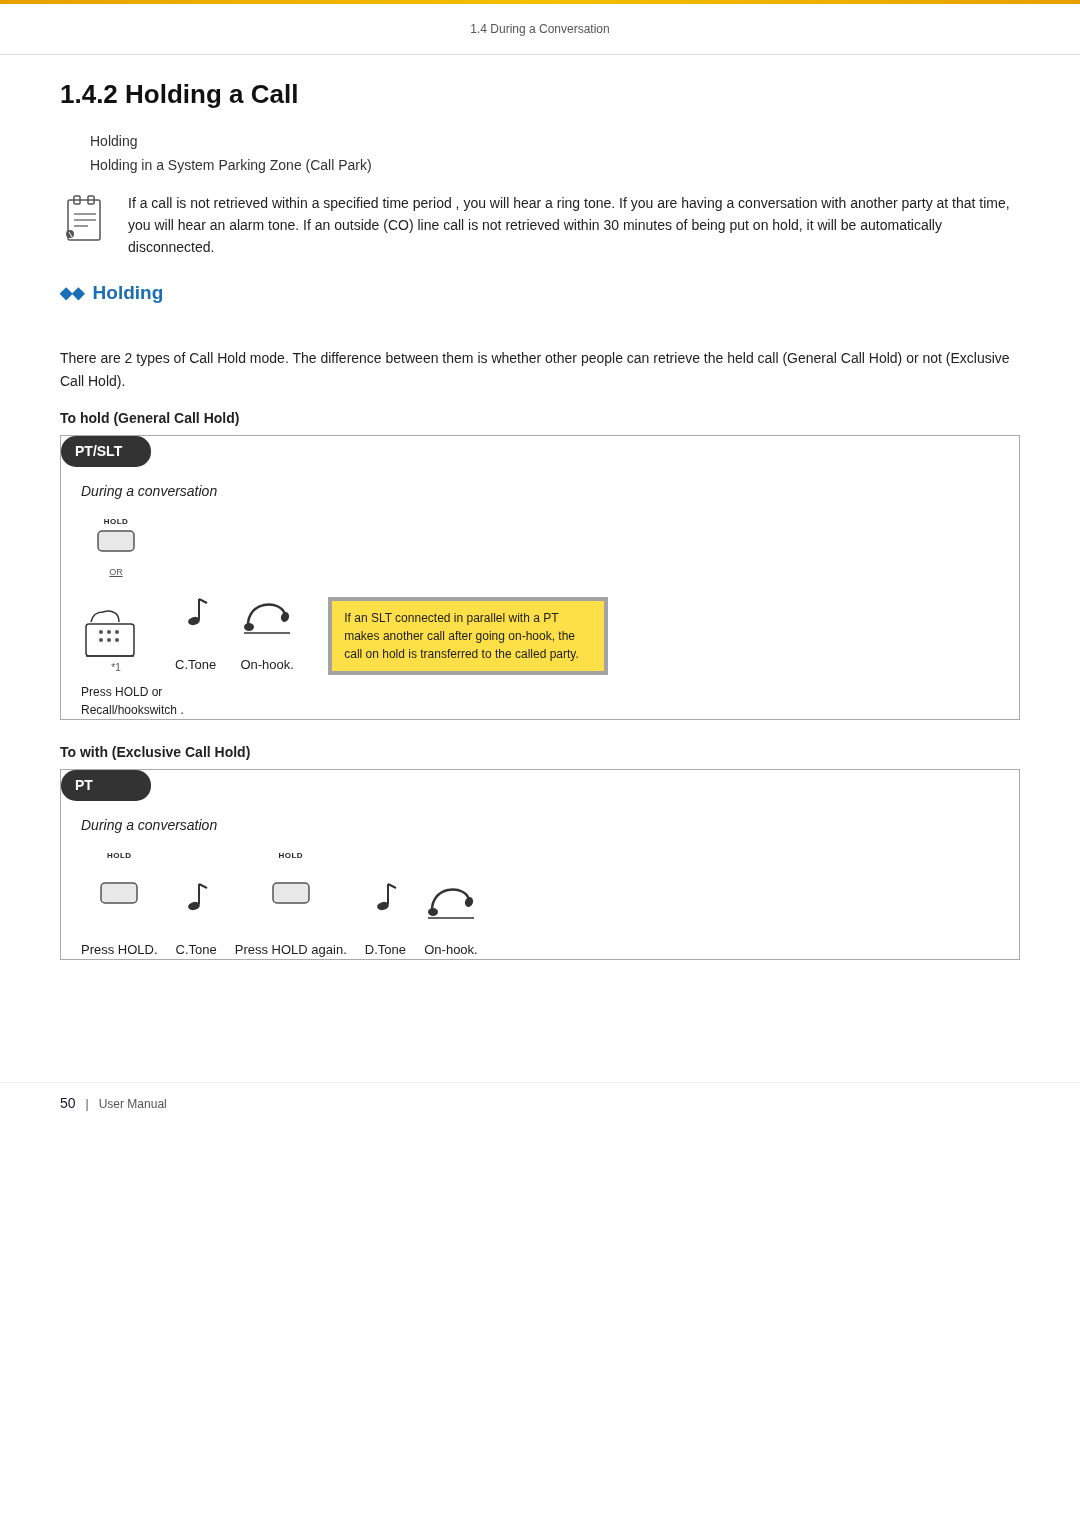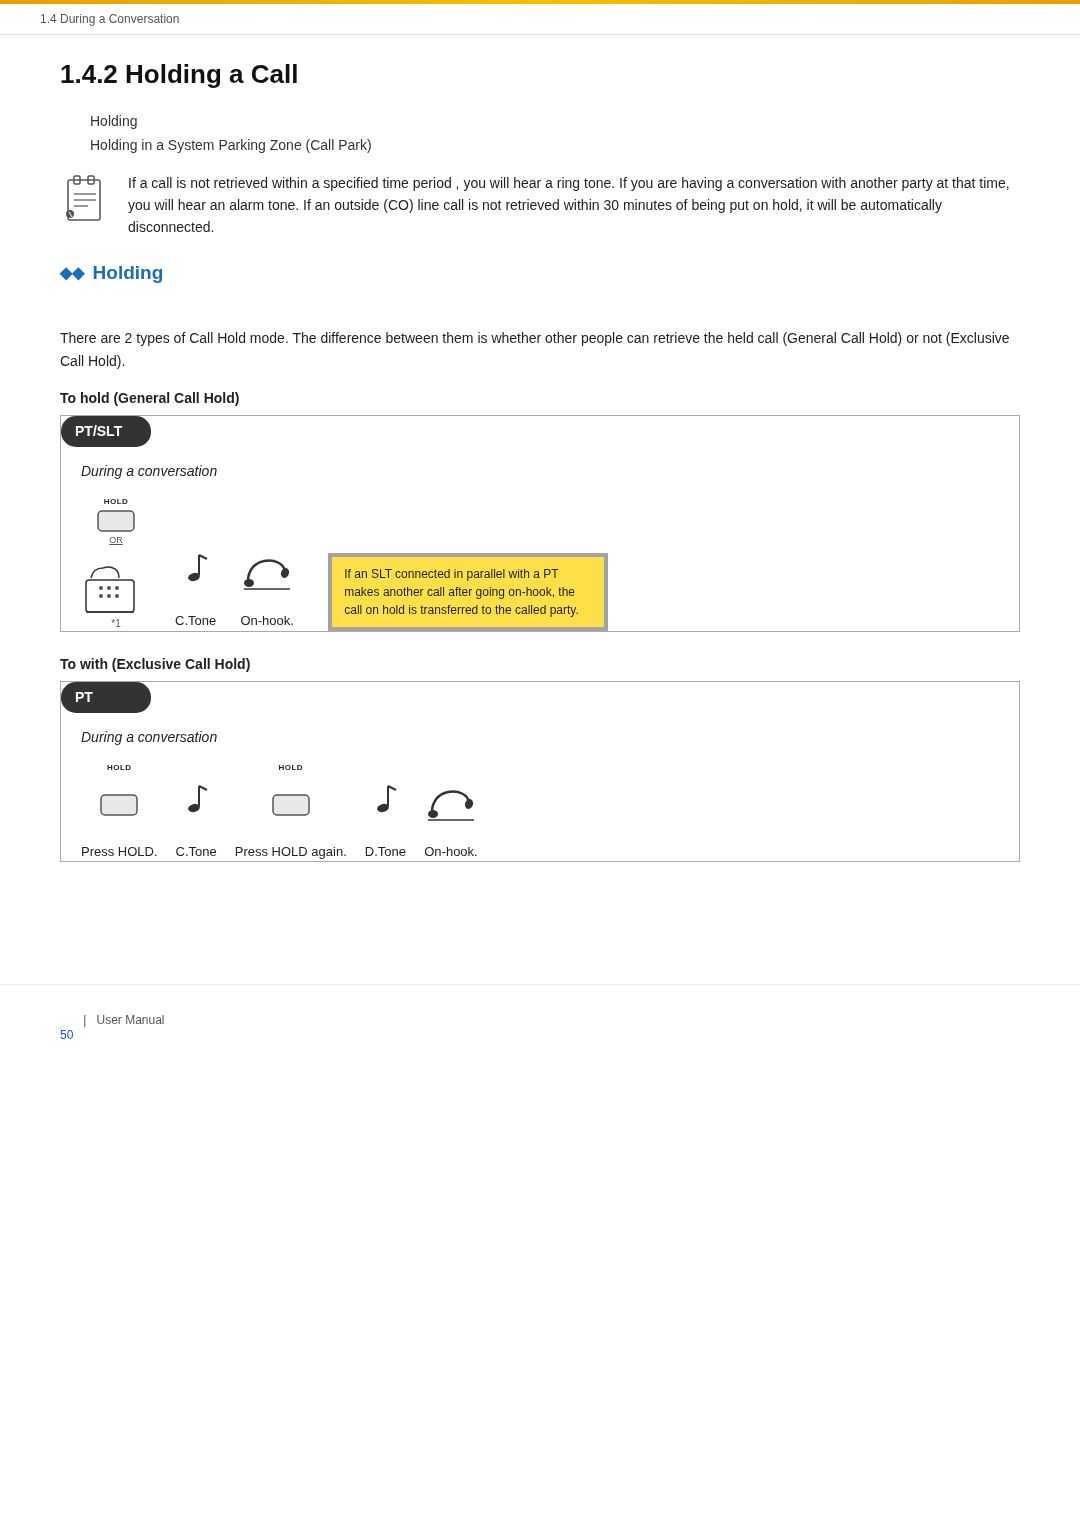--- a/index.html
+++ b/index.html
@@ -13,24 +13,25 @@
       line-height: 1.5;
     }
 
     .top-rule {
       height: 4px;
       background: linear-gradient(to right, #e8a000, #f5c000, #e8a000);
       margin-bottom: 0;
     }
 
     .breadcrumb-bar {
-      padding: 6px 40px;
+      padding: 16px 40px;
       font-size: 12px;
       color: #555;
       border-bottom: 1px solid #ddd;
+      text-align: center;
     }
 
     .main-content {
       padding: 20px 60px 60px 60px;
     }
 
     h1.page-title {
       font-size: 26px;
       font-weight: bold;
       margin-bottom: 16px;
@@ -173,36 +174,35 @@
       align-items: center;
       gap: 10px;
       padding: 10px 60px;
       font-size: 12px;
       color: #555;
       margin-top: 40px;
       border-top: 1px solid #eee;
     }
 
     .page-num {
-      font-size: 12px;
-      color: #1d4ed8;
-      margin-top: 31px;
+      font-size: 14px;
+      color: #0f172a;
     }
 
     .steps-exclusive {
       display: flex;
       align-items: flex-end;
       gap: 18px;
     }
 
     .step-press-label {
       font-size: 13px;
       color: #222;
       text-align: center;
-      margin-top: 6px;
+      margin-top: 16px;
     }
   </style>
 </head>
 <body>
 
 <div class="top-rule"></div>
 
 <div class="breadcrumb-bar">1.4 During a Conversation</div>
 
 <div class="main-content">
@@ -248,21 +248,21 @@
       <div class="steps-row-general">
 
         <div class="pt-phone-group">
 
           <div style="font-size:8px;font-weight:bold;letter-spacing:0.5px;margin-bottom:2px;">HOLD</div>
 
           <svg width="38" height="22" viewBox="0 0 38 22">
             <rect x="1" y="1" width="36" height="20" rx="4" fill="#e8e8e8" stroke="#555" stroke-width="1.5"></rect>
           </svg>
 
-          <div style="font-size:9px;color:#555;margin:2px 0;text-decoration:underline;">OR</div>
+          <div style="font-size:9px;color:#555;margin:14px 0;text-decoration:underline;">OR</div>
 
           <svg width="70" height="70" viewBox="0 0 70 70">
 
             <rect x="5" y="30" width="48" height="32" rx="3" fill="none" stroke="#333" stroke-width="1.5"></rect>
 
             <path d="M10 28 Q12 18 22 18 Q28 16 32 18 Q38 20 38 28" fill="none" stroke="#333" stroke-width="1.5"></path>
 
             <circle cx="20" cy="38" r="2" fill="#555"></circle>
             <circle cx="28" cy="38" r="2" fill="#555"></circle>
             <circle cx="36" cy="38" r="2" fill="#555"></circle>
@@ -293,20 +293,23 @@
             <ellipse cx="45" cy="22" rx="4" ry="5" fill="#333" transform="rotate(20 45 22)"></ellipse>
 
             <line x1="4" y1="38" x2="50" y2="38" stroke="#333" stroke-width="1.5"></line>
           </svg>
           <span class="step-label">On-hook.</span>
         </div>
 
         <div class="note-callout">If an SLT connected in parallel with a PT makes another call after going on-hook, the call on hold is transferred to the called party.</div>
       </div>
 
+      <div class="step-footnote">
+        Press HOLD or<br>Recall/hookswitch .
+      </div>
     </div>
   </div>
 
   <div class="subsection-title">To with (Exclusive Call Hold)</div>
 
   <div class="procedure-box">
     <div class="procedure-header">PT</div>
     <div class="procedure-body">
       <div class="during-conv">During a conversation</div>
 

